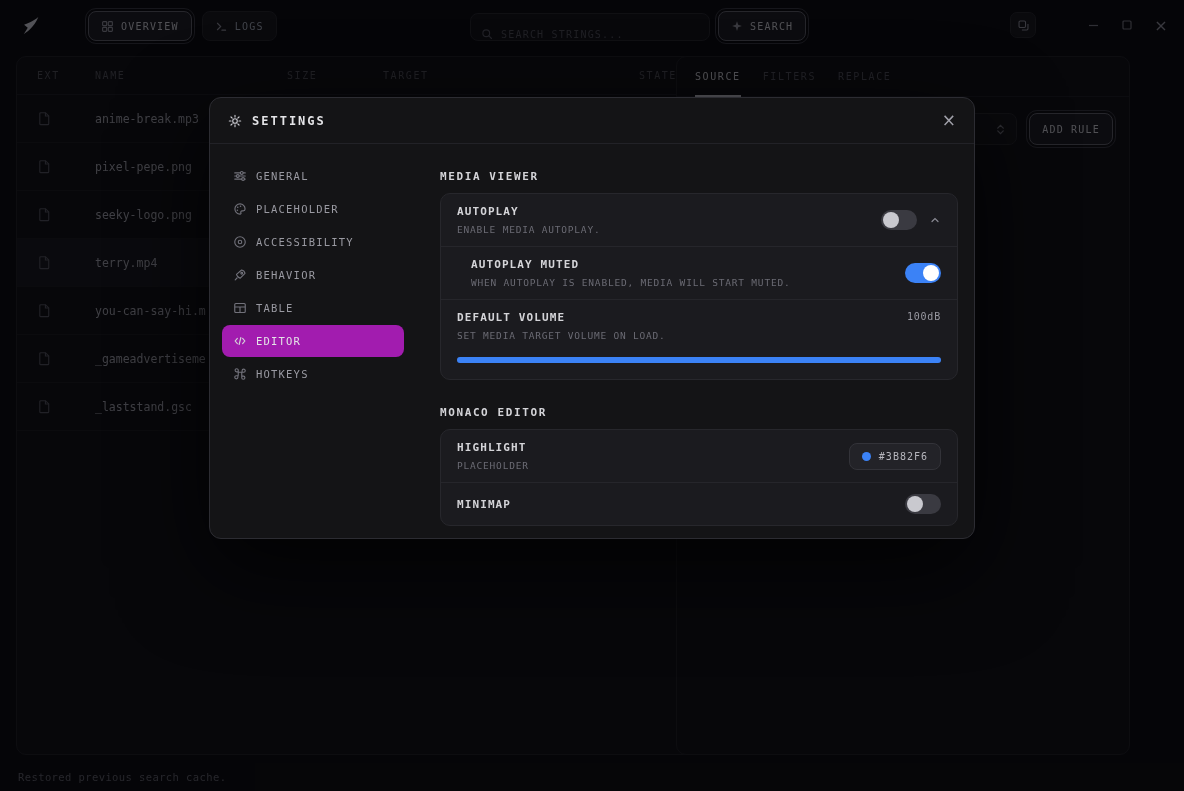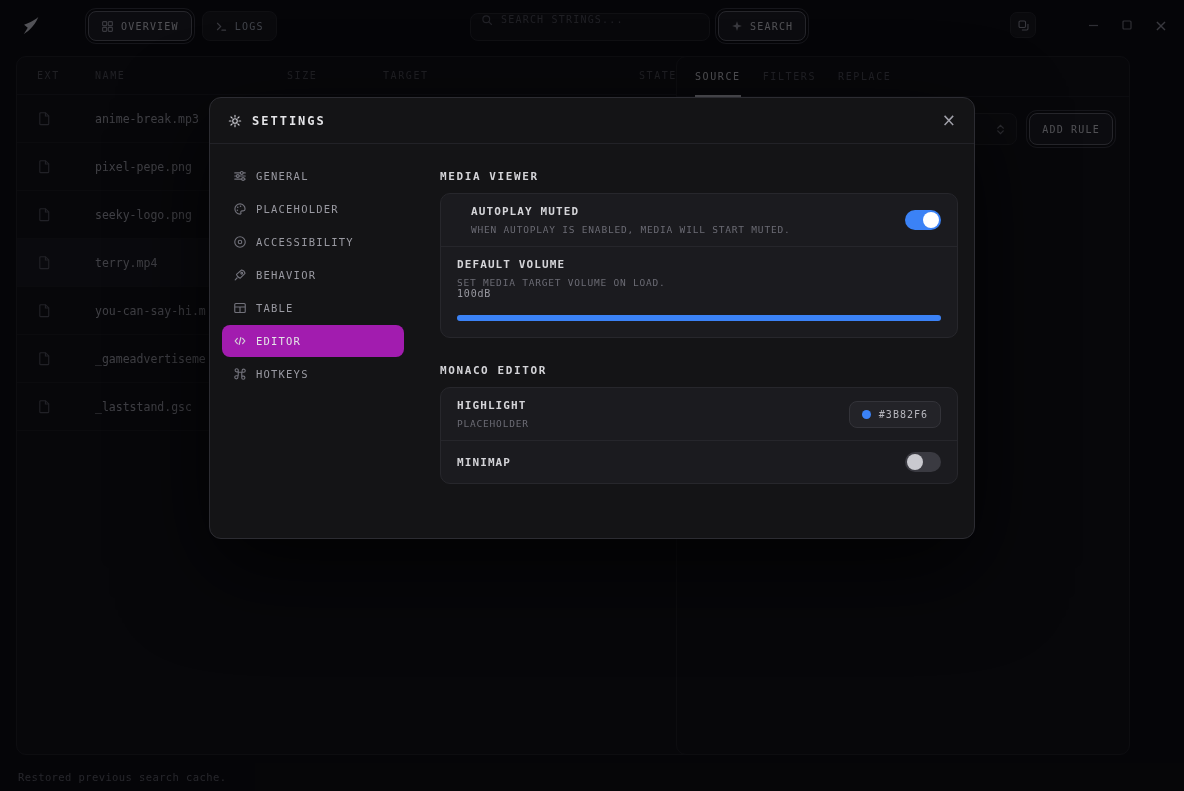--- a/index.html
+++ b/index.html
@@ -24,21 +24,21 @@
     background:#141417; border:1px solid #232327; cursor:pointer;
   }
   .btn .bicon { color:#8a8a93; }
   .btn.ringed {
     background:#1b1b1f; border:1px solid #5a5a63; color:#c3c3c9;
     outline:1px solid #33333a; outline-offset:2px;
   }
   .search {
     position:absolute; left:470px; top:13px; width:240px; height:28px;
     background:#101013; border:1px solid #232327; border-radius:8px;
-    display:flex; align-items:flex-start; gap:8px; padding:0 10px;
+    display:flex; align-items:flex-end; gap:8px; padding:0 10px;
   }
   .search input {
     background:transparent; border:none; outline:none; flex:1;
     font-family:inherit; font-size:10px; letter-spacing:1.2px; color:#9ca3af;
   }
   .search input::placeholder { color:#4b4b52; }
   .search-btn { position:absolute; left:718px; top:11px; }
   .top-right { position:absolute; right:16px; top:12px; display:flex; align-items:center; }
   .icon-btn {
     width:26px; height:26px; border-radius:7px; display:flex; align-items:center; justify-content:center;
@@ -138,21 +138,21 @@
     flex:0 0 auto;
   }
   .toggle::after {
     content:''; position:absolute; top:2px; left:2px; width:16px; height:16px;
     border-radius:50%; background:#c9c9cf; transition:left .1s;
   }
   .toggle.on { background:#3b82f6; }
   .toggle.on::after { left:18px; background:#ffffff; }
 
   .setting-block { padding:11px 16px 16px; }
-  .block-top { display:flex; align-items:flex-start; justify-content:space-between;flex-direction:column; }
+  .block-top { display:flex; align-items:flex-start; justify-content:space-between; }
   .slider { height:6px; border-radius:99px; background:#2b2b31; margin-top:16px; position:relative; cursor:pointer; }
   .slider-fill { height:100%; border-radius:99px; background:#3b82f6; }
 
   .color-chip {
     display:flex; align-items:center; gap:8px; cursor:pointer;
     background:#232328; border:1px solid #333339; border-radius:8px; padding:7px 12px;
   }
   .color-dot { width:9px; height:9px; border-radius:50%; }
   .chip-text { font-size:10px; letter-spacing:1px; color:#b6b6bd; }
   .chev { color:#8a8a93; cursor:pointer; }
@@ -440,20 +440,34 @@
         </span>
         <span>HOTKEYS</span>
       </div>
     </div>
 
     <div class="modal-content">
 
       <div class="section-heading">MEDIA VIEWER</div>
 
       <div class="card">
+        <div class="setting-row">
+          <div>
+            <div class="s-title">AUTOPLAY</div>
+            <div class="s-desc">ENABLE MEDIA AUTOPLAY.</div>
+          </div>
+          <div class="row-right">
+            <div class="toggle"></div>
+            <span class="chev">
+              <svg width="12" height="12" viewBox="0 0 16 16" fill="none" stroke="currentColor" stroke-width="1.6" stroke-linecap="round">
+                  <path d="M4 10l4-4 4 4"></path>
+                </svg>
+            </span>
+          </div>
+        </div>
 
         <div class="setting-row sub">
           <div>
             <div class="s-title">AUTOPLAY MUTED</div>
             <div class="s-desc">WHEN AUTOPLAY IS ENABLED, MEDIA WILL START MUTED.</div>
           </div>
           <div class="row-right">
             <div class="toggle on"></div>
           </div>
         </div>

